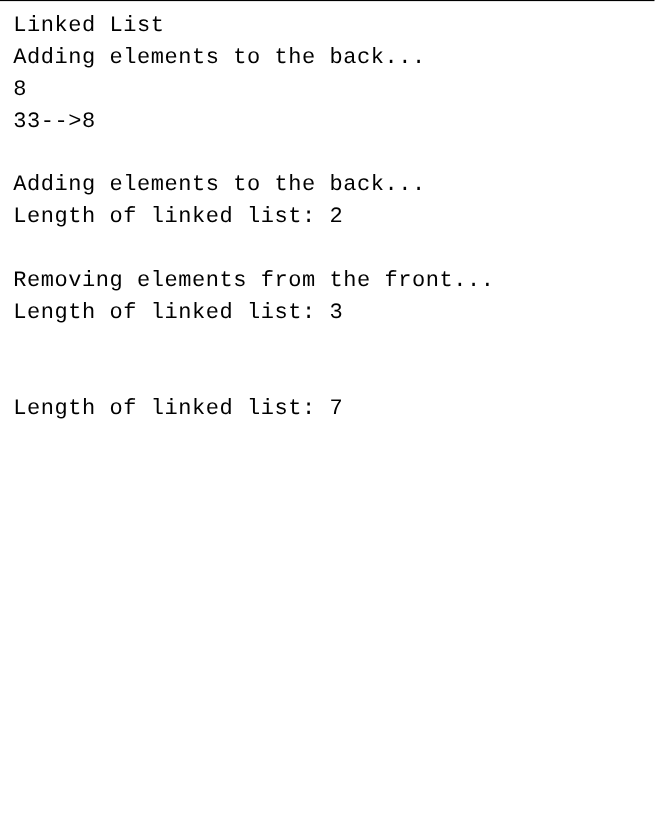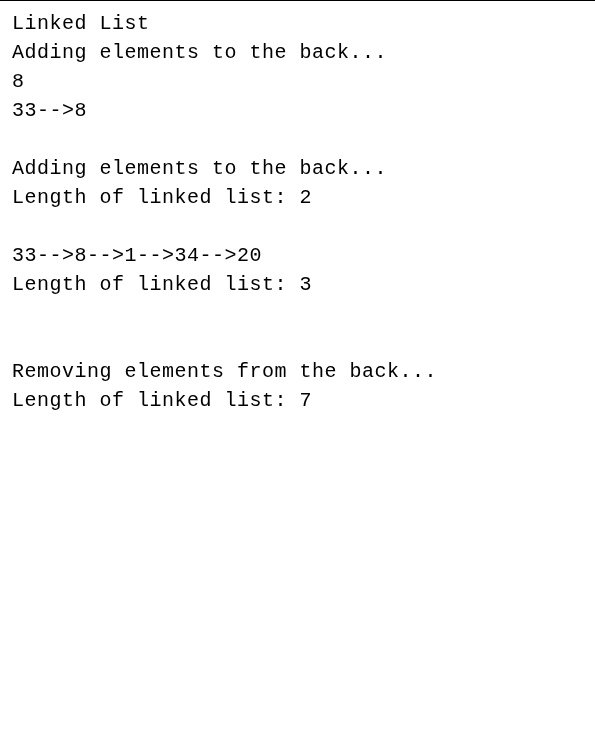--- a/index.html
+++ b/index.html
@@ -30,19 +30,18 @@
 
 <div>
   <div class="line">Linked List</div>
   <div class="line">Adding elements to the back...</div>
   <div class="line">8</div>
   <div class="line">33--&gt;8</div>
   <div class="blank"></div>
   <div class="line">Adding elements to the back...</div>
   <div class="line">Length of linked list: 2</div>
   <div class="blank"></div>
-  <div class="line">33--&gt;8--&gt;1--&gt;34--&gt;20</div>
+  <div class="line">Removing elements from the front...</div>
   <div class="line">Length of linked list: 3</div>
   <div class="blank"></div>
   <div class="blank"></div>
-  <div class="line">Removing elements from the back...</div>
   <div class="line">Length of linked list: 7</div>
 </div>
 
 </body></html>

